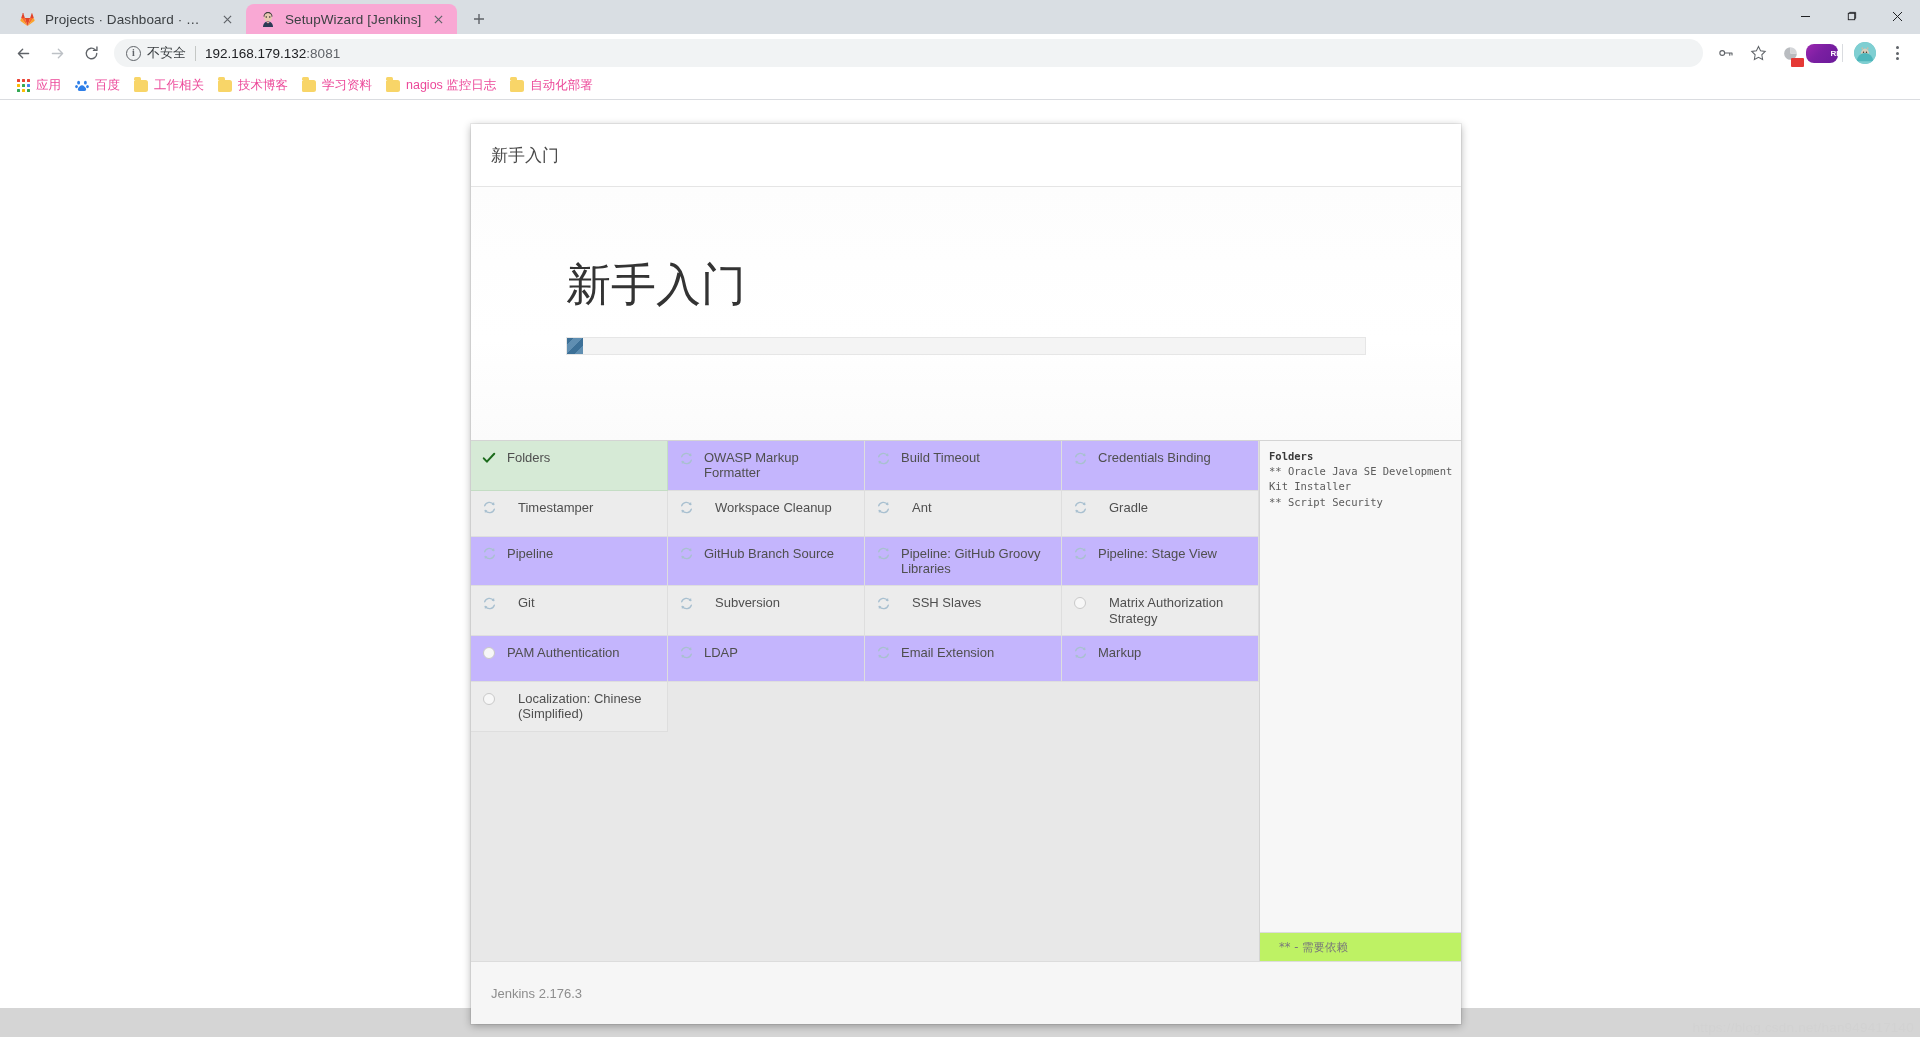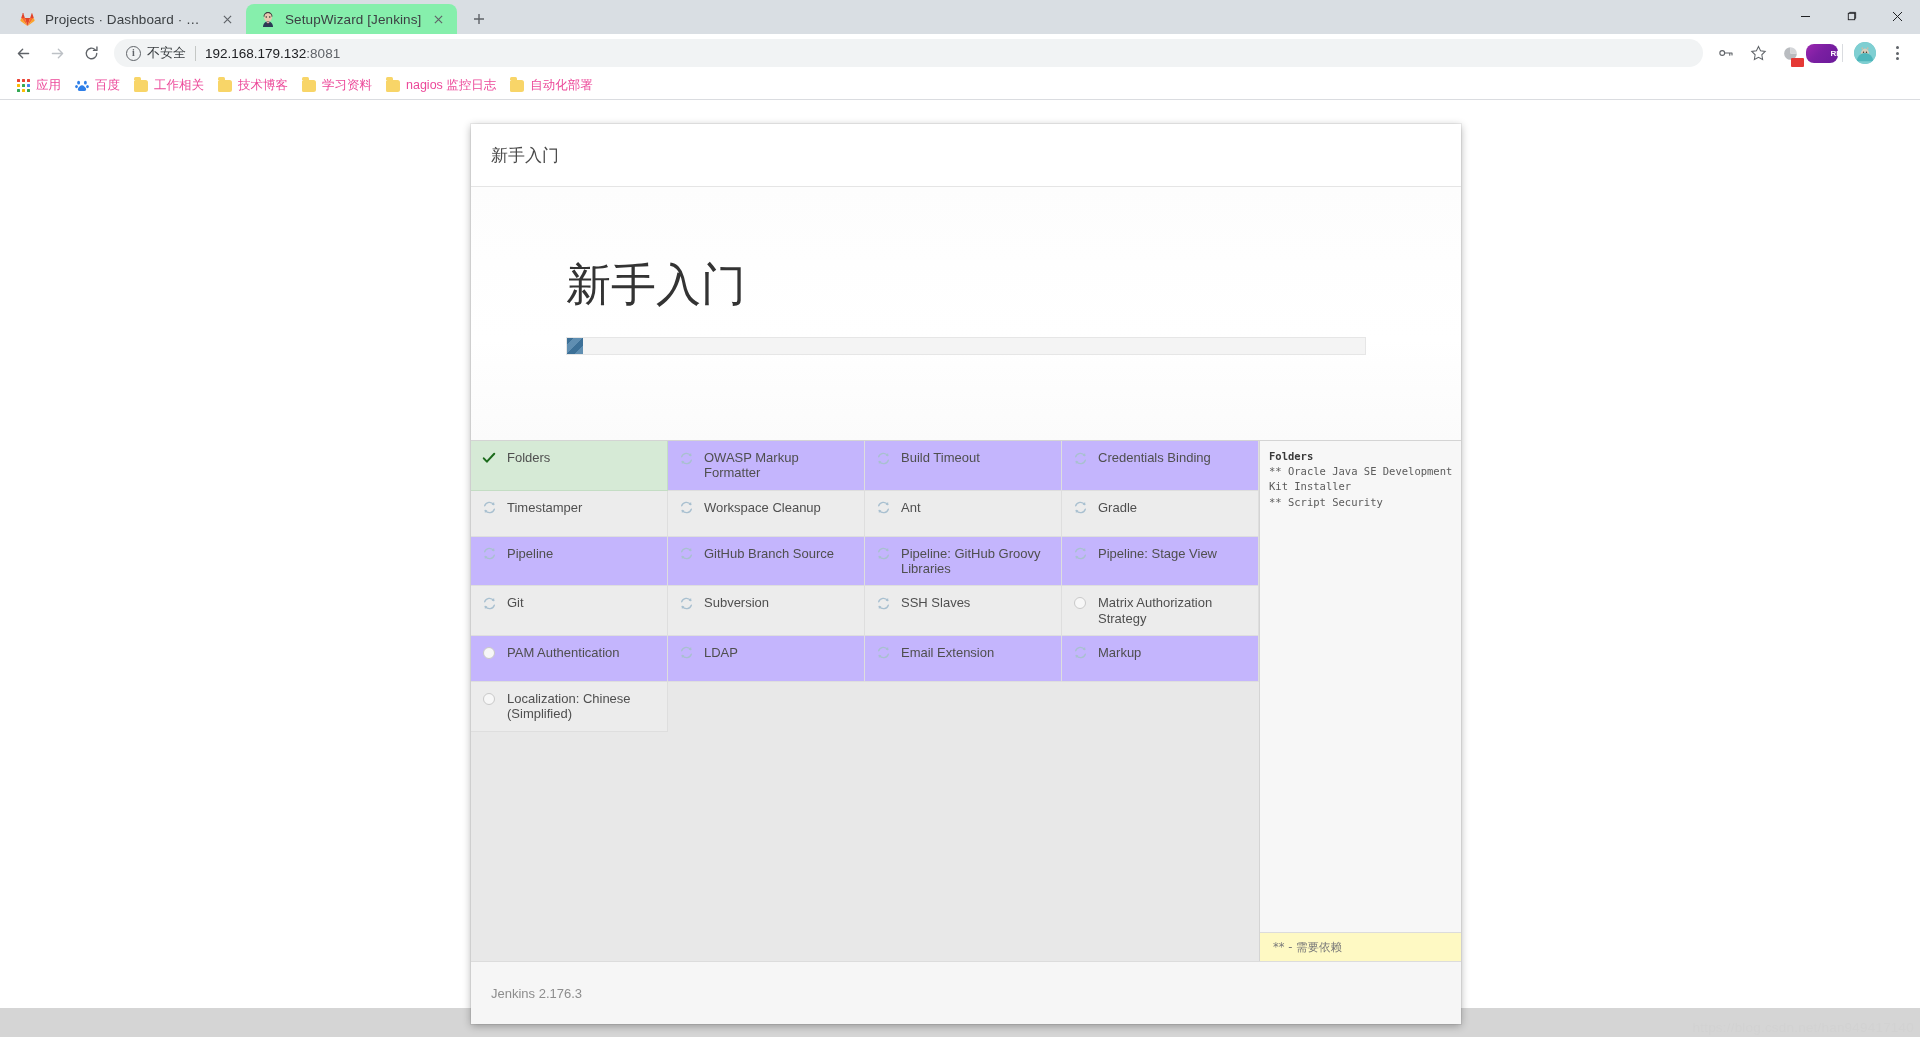--- a/index.html
+++ b/index.html
@@ -38,21 +38,21 @@
     align-items: center;
     padding: 0 10px 0 13px;
     border-radius: 8px 8px 0 0;
     font-size: 13.5px;
     color: #3c4043;
     position: relative;
     max-width: 240px;
     min-width: 200px;
   }
   .tab.inactive { background: transparent; color: #3c4043; }
-  .tab.active { background: #86efac; }
+  .tab.active { background: #f9a8d4; }
   .tab-favicon {
     width: 17px; height: 17px;
     flex: 0 0 17px;
     margin-right: 9px;
     display: flex; align-items: center; justify-content: center;
   }
   .tab-title {
     flex: 1 1 auto;
     white-space: nowrap;
     overflow: hidden;
@@ -309,21 +309,21 @@
     padding: 9px 10px 9px 10px;
     display: flex;
     align-items: flex-start;
     background: #c4b5fd;
     border-right: 1px solid #dedede;
     border-bottom: 1px solid #dedede;
     font-size: 13px;
     color: #4f4f4f;
     line-height: 1.18;
   }
-  .plugin-cell.alt { background: #ececec; }
+  .plugin-cell.alt { background: #ececec; gap: 11px; }
   .plugin-cell.done {
     background: #d6ead6;
     border-right-color: #c4ddc4;
     border-bottom-color: #c4ddc4;
   }
   .plugin-cell.empty { background: #e8e8e8; border-right: none; border-bottom: none; }
   .plugin-ico {
     width: 16px; height: 16px;
     flex: 0 0 16px;
     margin-right: 10px;
@@ -356,24 +356,24 @@
     overflow: hidden;
     background: #f7f7f7;
     border-bottom: 1px solid #dcdcdc;
     word-break: break-word;
   }
   .log-head { font-weight: bold; color: #3a3a3a; }
   .log-footer {
     flex: 0 0 28px;
     display: flex;
     align-items: center;
-    padding-left: 13px;
+    padding-left: 19px;
     font-size: 11.5px;
     color: #7a7a7a;
-    background: #fef9c3;
+    background: #bef264;
     font-family: "DejaVu Sans", "Liberation Sans", sans-serif;
   }
 
   .dlg-footer {
     flex: 0 0 63px;
     background: #f6f6f6;
     border-top: 1px solid #dcdcdc;
     display: flex;
     align-items: center;
     padding-left: 20px;

